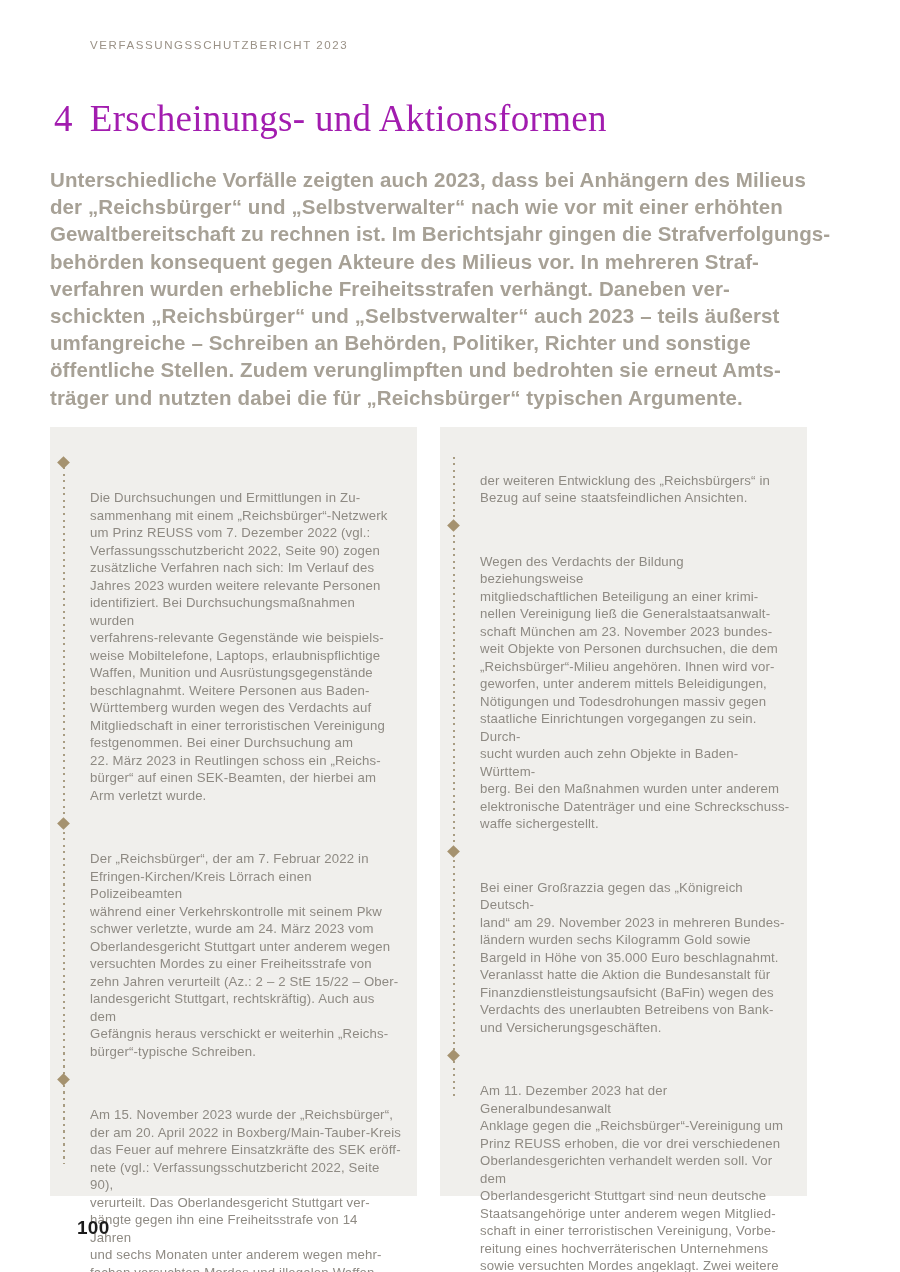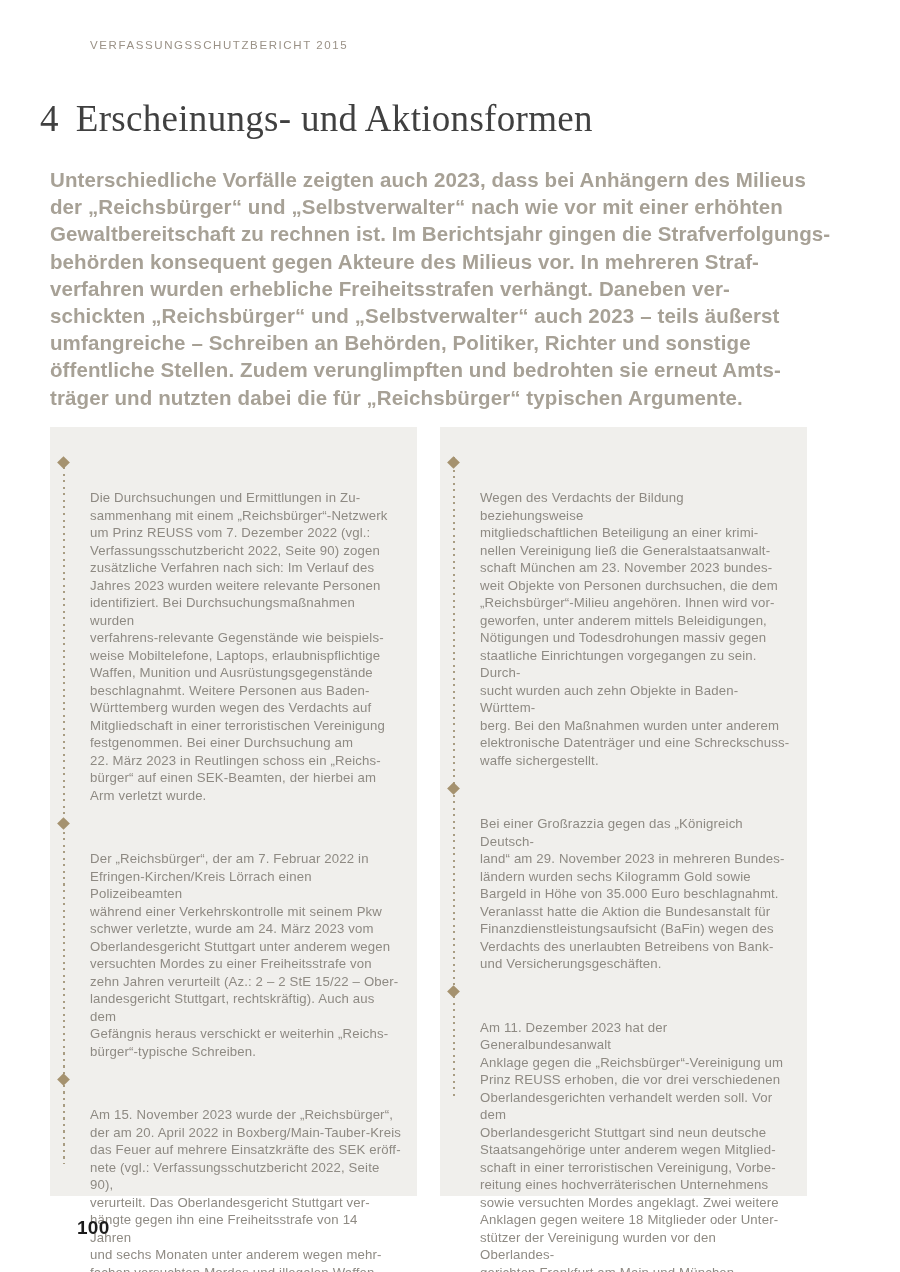--- a/index.html
+++ b/index.html
@@ -8,23 +8,23 @@
     width:900px; height:1272px; position:relative;
     font-family:"Liberation Sans", sans-serif;
     overflow:hidden;
   }
   .report-header {
     position:absolute; left:90px; top:39px;
     font-size:11.5px; letter-spacing:1.6px;
     color:#9a9186; font-weight:400;
   }
   .chapter-title {
-    position:absolute; left:40px; top:97px;
+    position:absolute; left:54px; top:97px;
     font-family:"Liberation Serif", serif;
-    font-size:37px; color:#404040; font-weight:400;
+    font-size:37px; color:#a21caf; font-weight:400;
     letter-spacing:0.3px;
   }
   .chapter-title .num { margin-right:17px; }
   .intro {
     position:absolute; left:50px; top:166px; width:830px;
     font-size:20.5px; line-height:27.2px; color:#a7a196;
     white-space:pre-line; letter-spacing:0.1px;font-weight:bold;
   }
   .columns {
     position:absolute; left:50px; top:427px;
@@ -56,21 +56,21 @@
   .page-number {
     position:absolute; left:50px; top:1217px;
     font-size:19px; font-weight:bold; color:#1b1b1b;
     letter-spacing:0.3px;
     margin-left:27px;
   }
 </style>
 </head>
 <body>
 
-<div class="report-header">VERFASSUNGSSCHUTZBERICHT 2015</div>
+<div class="report-header">VERFASSUNGSSCHUTZBERICHT 2023</div>
 
 <h1 class="chapter-title"><span class="num">4</span><span>Erscheinungs- und Aktionsformen</span></h1>
 
 <div class="intro">Unterschiedliche Vorfälle zeigten auch 2023, dass bei Anhängern des Milieus
 der „Reichsbürger“ und „Selbstverwalter“ nach wie vor mit einer erhöhten
 Gewaltbereitschaft zu rechnen ist. Im Berichtsjahr gingen die Strafverfolgungs-
 behörden konsequent gegen Akteure des Milieus vor. In mehreren Straf-
 verfahren wurden erhebliche Freiheitsstrafen verhängt. Daneben ver-
 schickten „Reichsbürger“ und „Selbstverwalter“ auch 2023 – teils äußerst
 umfangreiche – Schreiben an Behörden, Politiker, Richter und sonstige
@@ -127,20 +127,24 @@
 besitzes (Az.: 7 – 2 StE 17/22 – Oberlandesgericht
 Stuttgart, nicht rechtskräftig). Zudem behielt sich
 der Senat die spätere Verhängung einer Sicherungs-
 verwahrung vor und machte diese abhängig von</span>
     </div>
   </div>
 
   <div class="col right">
     <div class="dotline"></div>
     <div class="item">
+      <span>der weiteren Entwicklung des „Reichsbürgers“ in
+Bezug auf seine staatsfeindlichen Ansichten.</span>
+    </div>
+    <div class="item">
       <span class="diamond"></span>
       <span>Wegen des Verdachts der Bildung beziehungsweise
 mitgliedschaftlichen Beteiligung an einer krimi-
 nellen Vereinigung ließ die Generalstaatsanwalt-
 schaft München am 23. November 2023 bundes-
 weit Objekte von Personen durchsuchen, die dem
 „Reichsbürger“-Milieu angehören. Ihnen wird vor-
 geworfen, unter anderem mittels Beleidigungen,
 Nötigungen und Todesdrohungen massiv gegen
 staatliche Einrichtungen vorgegangen zu sein. Durch-

